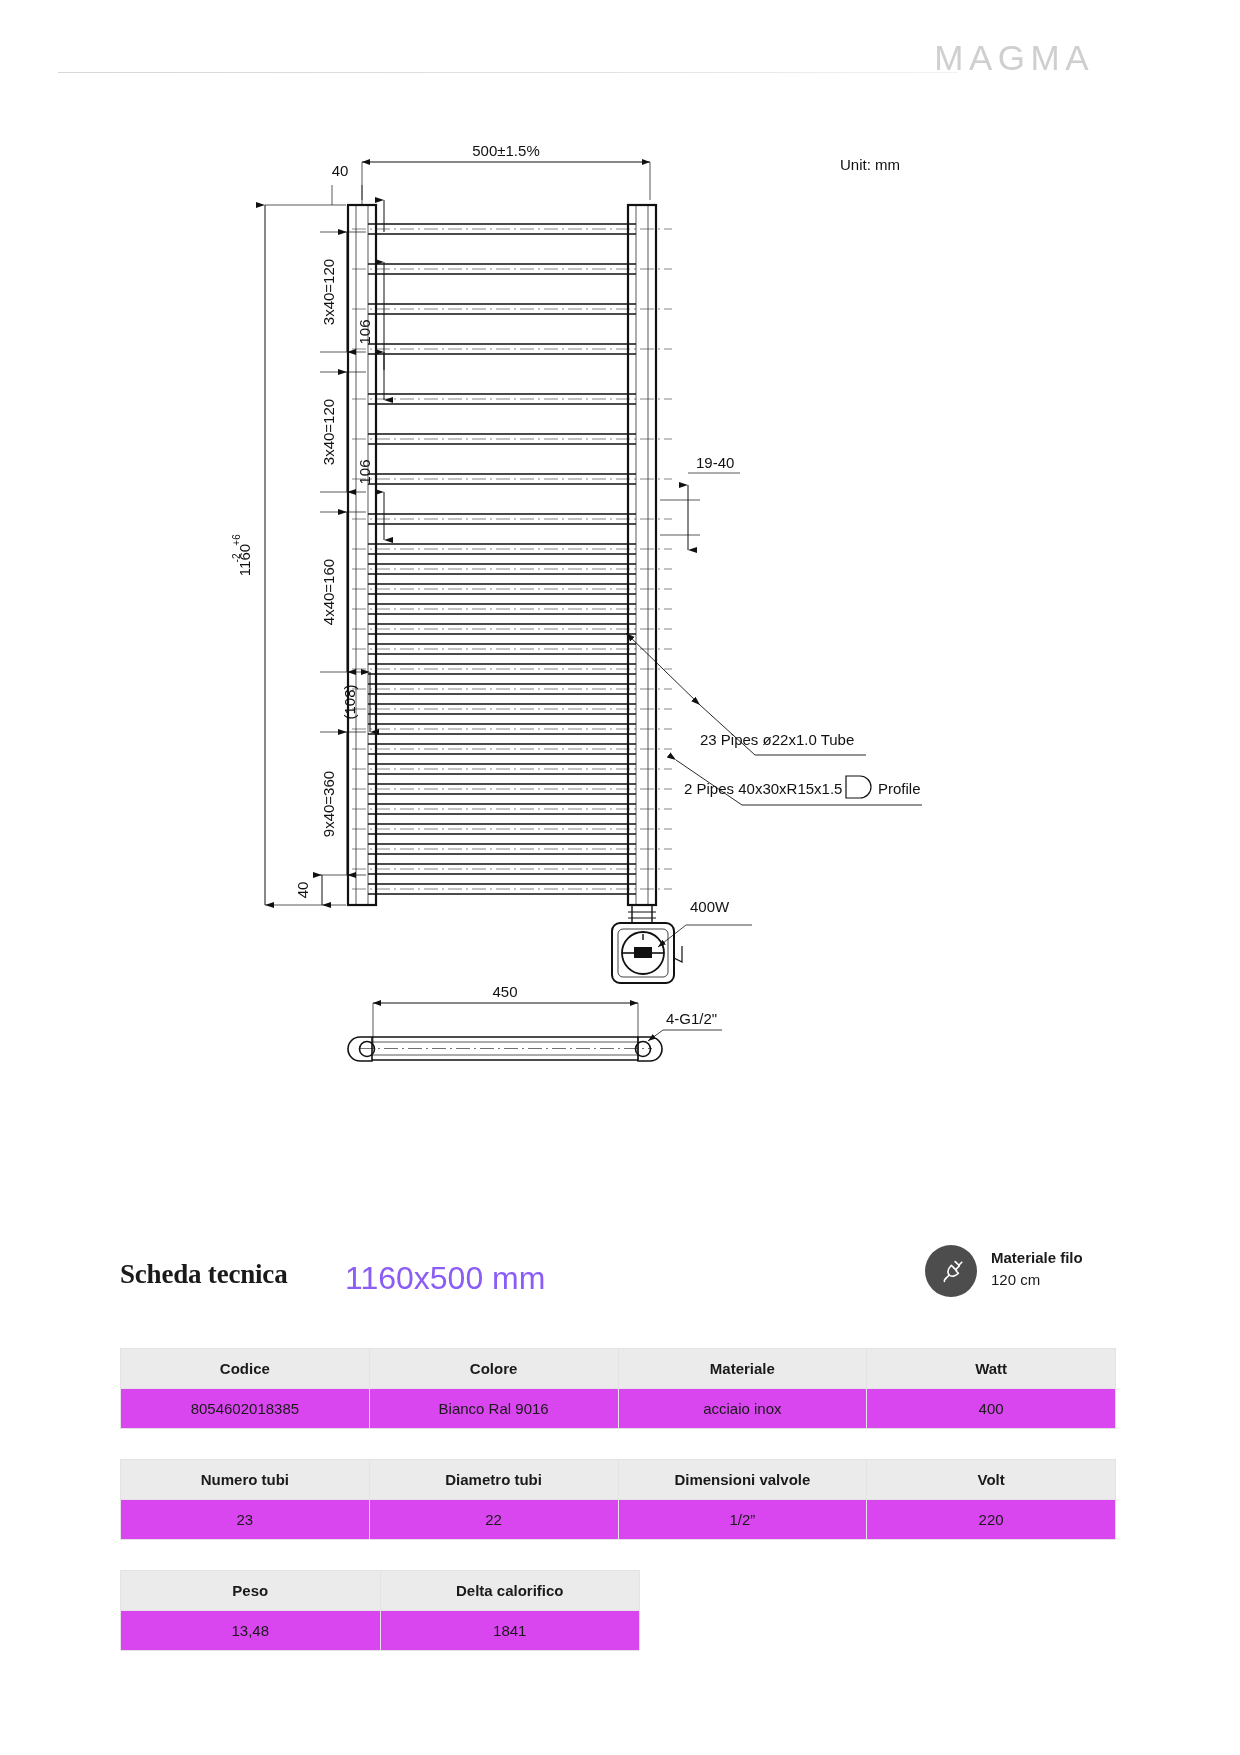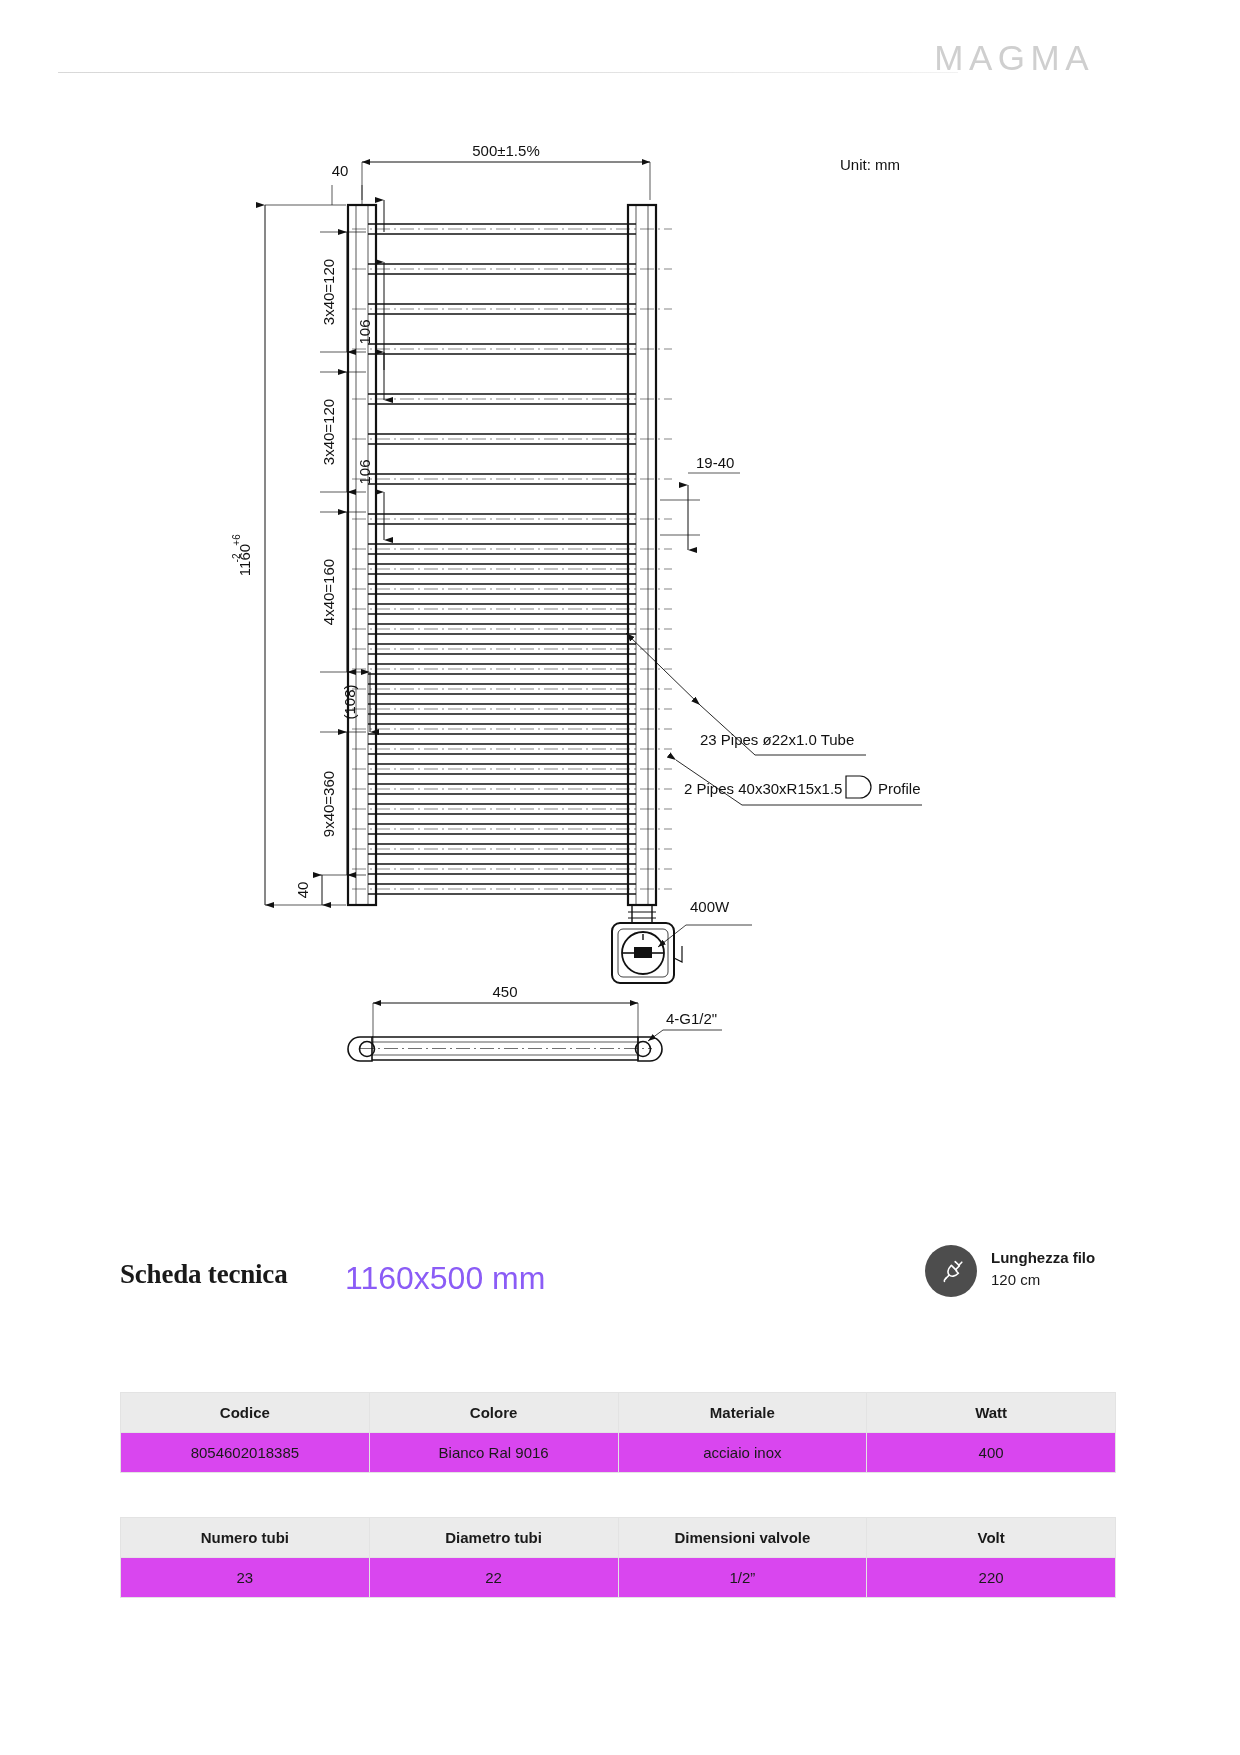--- a/index.html
+++ b/index.html
@@ -50,21 +50,21 @@
   .badge-value { font-size: 15px; font-weight: 400; color: #1a1a1a; line-height: 1.45; }
 
   
   .tables { position: absolute; left: 120px; top: 1348px; width: 1000px; }
   table.spec {
     border-collapse: collapse;
     table-layout: fixed;
     margin-bottom: 30px;
     font-size: 15px;
   }
-  table.spec.w4 { width: 996px; margin-top: 44px; }
+  table.spec.w4 { width: 996px; }
   table.spec.w2 { width: 520px; }
   table.spec th, table.spec td {
     border: 1px solid #e3e3e3;
     height: 40px;
     text-align: center;
     vertical-align: middle;
     padding: 0 6px;
   }
   table.spec th {
     background: #ebebeb;
@@ -371,21 +371,21 @@
             <path d="M22.8,9.2 L25.8,6.2"></path>
             <path d="M15.4,9.4 L20.6,14.6"></path>
             <path d="M19.6,13.6 L23.0,10.2"></path>
             <path d="M15.0,9.8 C11.6,13.2 11.2,17.0 13.2,19.0 C15.2,21.0 19.0,20.6 22.4,17.2 L20.4,15.2"></path>
             <path d="M13.0,19.2 L9.6,22.6"></path>
             <path d="M9.8,22.4 C8.6,23.6 8.0,24.6 8.4,25.4"></path>
           </g>
         </svg>
       </div>
       <div class="badge-text">
-        <div class="badge-title">Lunghezza filo</div>
+        <div class="badge-title">Materiale filo</div>
         <div class="badge-value">120 cm</div>
       </div>
     </div>
   </div>
 
   <div class="tables">
 
     <table class="spec w4">
       <thead>
         <tr>
@@ -417,15 +417,29 @@
       <tbody>
         <tr>
           <td>23</td>
           <td>22</td>
           <td>1/2”</td>
           <td>220</td>
         </tr>
       </tbody>
     </table>
 
+    <table class="spec w2">
+      <thead>
+        <tr>
+          <th>Peso</th>
+          <th>Delta calorifico</th>
+        </tr>
+      </thead>
+      <tbody>
+        <tr>
+          <td>13,48</td>
+          <td>1841</td>
+        </tr>
+      </tbody>
+    </table>
 
   </div>
 </div>
 
 </body></html>

